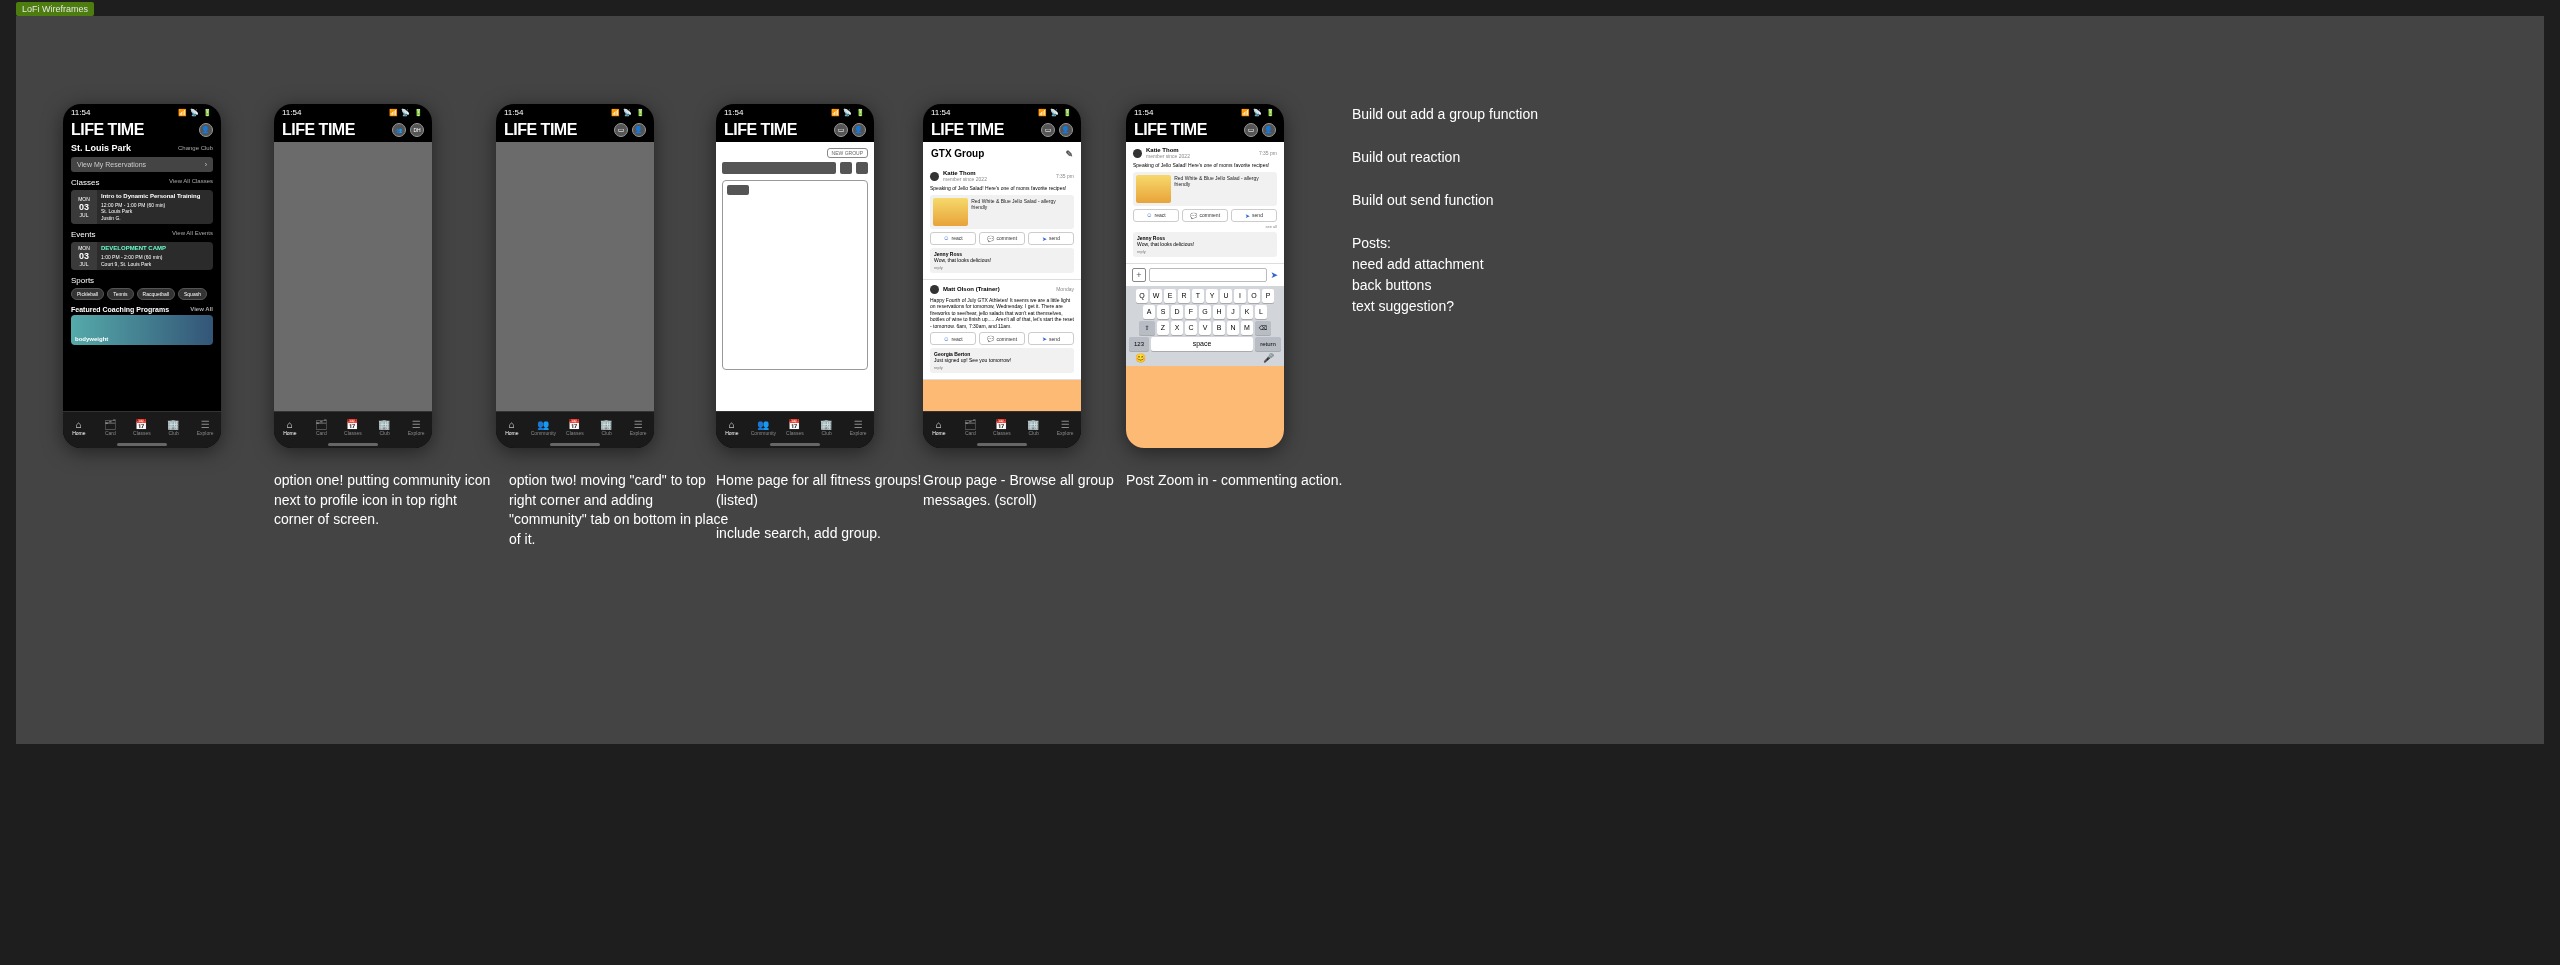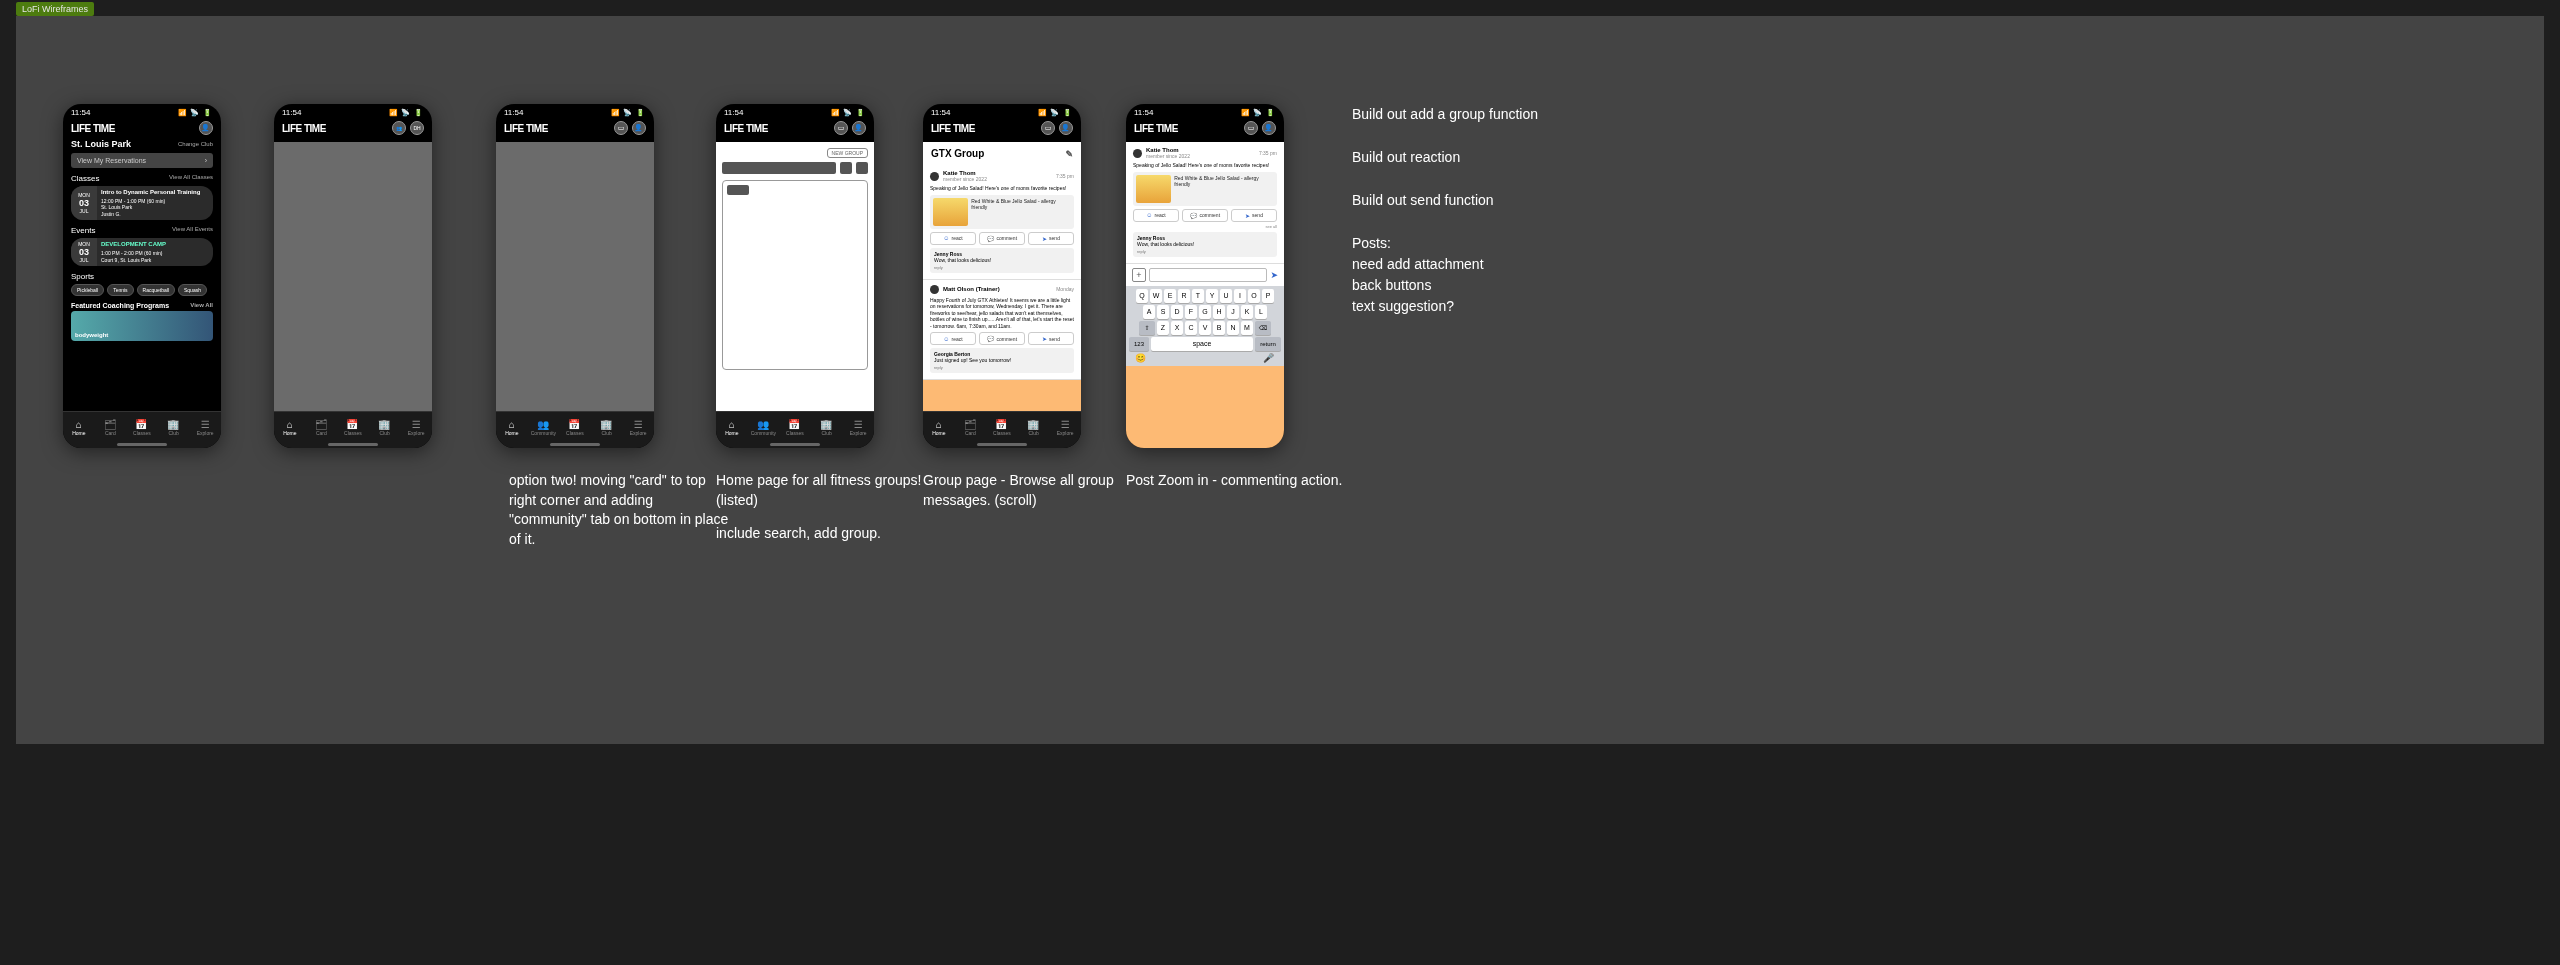--- a/index.html
+++ b/index.html
@@ -9,38 +9,38 @@
   .frame{position:absolute;top:88px;width:158px;height:344px;background:#000;border-radius:18px;box-shadow:0 4px 20px rgba(0,0,0,.5);overflow:hidden;color:#fff;}
   .caption{position:absolute;top:455px;width:220px;font-size:14px;line-height:1.4;color:#fff;font-family:Helvetica,Arial,sans-serif;}
   .notes{position:absolute;top:88px;left:1336px;width:260px;font-size:14px;line-height:1.5;color:#fff;}
   .notes .grp{margin-bottom:22px;}
   .indent{padding-left:20px;}
 
   
   .status{display:flex;justify-content:space-between;align-items:center;font-size:8px;padding:4px 8px 2px 8px;}
   .status .icons{font-size:7px;letter-spacing:1px;}
   .hdr{display:flex;align-items:center;justify-content:space-between;padding:2px 8px 4px 8px;}
-  .logo{font-weight:900;font-size:10px;letter-spacing:-.5px;font-family:Arial Black,Arial,sans-serif;}
+  .logo{font-weight:900;font-size:16px;letter-spacing:-.5px;font-family:Arial Black,Arial,sans-serif;}
   .hdr .r{display:flex;gap:4px;}
   .circ{width:12px;height:12px;border-radius:50%;background:#555;border:1px solid #999;display:flex;align-items:center;justify-content:center;font-size:7px;}
   .tabbar{position:absolute;bottom:0;left:0;right:0;height:32px;background:#1a1a1a;display:flex;justify-content:space-around;align-items:center;padding-bottom:4px;border-top:1px solid #333;}
   .tab{flex:1;text-align:center;font-size:5px;color:#888;line-height:1.1;}
   .tab div:first-child{font-size:10px;margin-bottom:1px;}
   .tab.active{color:#fff;}
   .handle{position:absolute;bottom:2px;left:50%;transform:translateX(-50%);width:50px;height:3px;background:#666;border-radius:2px;}
 
   
   .loc{display:flex;justify-content:space-between;align-items:center;padding:0 8px;font-size:9px;}
   .loc .name{font-weight:600;}
   .loc .chg{font-size:6px;color:#aaa;}
   .pill-wide{margin:4px 8px;background:#444;border-radius:3px;font-size:7px;padding:4px 6px;display:flex;justify-content:space-between;align-items:center;color:#ccc;}
   .sec{padding:0 8px;margin-top:6px;}
   .sec-h{display:flex;justify-content:space-between;font-size:8px;margin-bottom:3px;}
   .sec-h .more{font-size:6px;color:#aaa;}
-  .evcard{display:flex;background:#2b2b2b;border-radius:12px;overflow:hidden;margin-bottom:4px;}
+  .evcard{display:flex;background:#2b2b2b;border-radius:4px;overflow:hidden;margin-bottom:4px;}
   .evdate{width:26px;background:#3a3a3a;display:flex;flex-direction:column;align-items:center;justify-content:center;font-size:5px;padding:2px 0;}
   .evdate .d{font-size:9px;font-weight:700;}
   .evbody{flex:1;padding:3px 4px;font-size:5px;line-height:1.3;}
   .evbody .t{font-size:6px;font-weight:600;margin-bottom:1px;}
   .chips{display:flex;gap:3px;flex-wrap:wrap;}
   .chip{font-size:5px;background:#333;border:1px solid #555;border-radius:8px;padding:2px 5px;}
   .feat{font-size:7px;font-weight:600;margin:6px 8px 2px 8px;display:flex;justify-content:space-between;}
   .featimg{margin:0 8px;height:30px;background:linear-gradient(90deg,#5aa 0%,#357 100%);border-radius:4px;position:relative;overflow:hidden;}
   .featimg span{position:absolute;left:4px;bottom:3px;font-size:6px;font-weight:600;}
 
@@ -530,20 +530,21 @@
           <div class="key rt">return</div>
         </div>
         <div class="krowf">
           <span>😊</span>
           <span>🎤</span>
         </div>
       </div>
     </div>
   </div>
 
+  <div class="caption" style="left:258px">option one! putting community icon next to profile icon in top right corner of screen.</div>
   <div class="caption" style="left:493px">option two! moving "card" to top right corner and adding "community" tab on bottom in place of it.</div>
   <div class="caption" style="left:700px">
     <div>Home page for all fitness groups! (listed)</div>
     <div style="margin-top:14px">include search, add group.</div>
   </div>
   <div class="caption" style="left:907px">Group page - Browse all group messages. (scroll)</div>
   <div class="caption" style="left:1110px">Post Zoom in - commenting action.</div>
 
   <div class="notes">
     <div class="grp">Build out add a group function</div>

